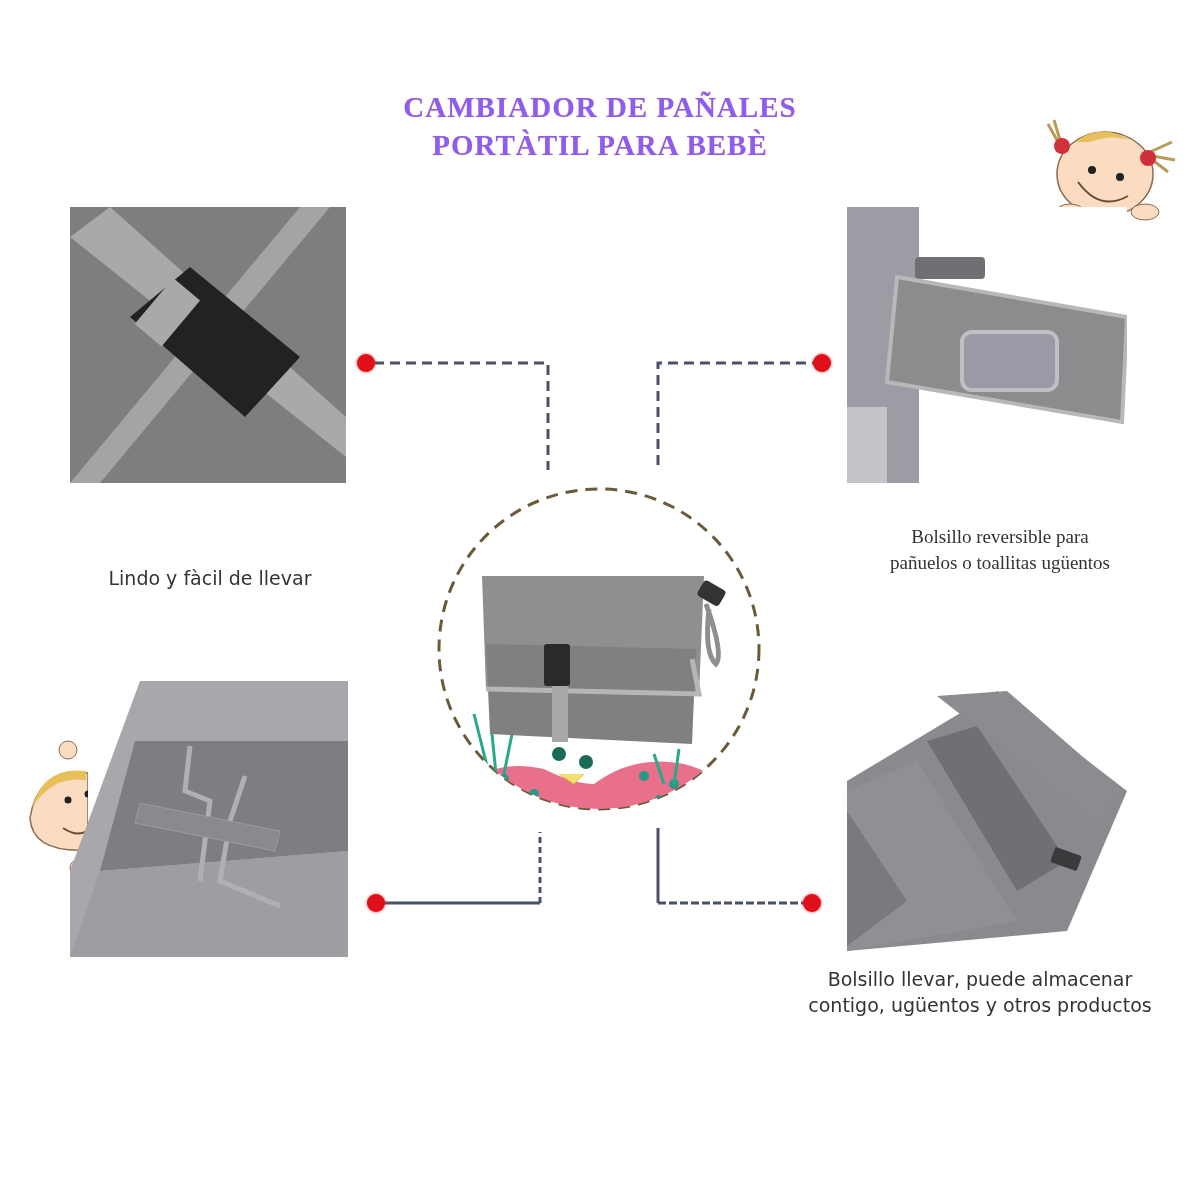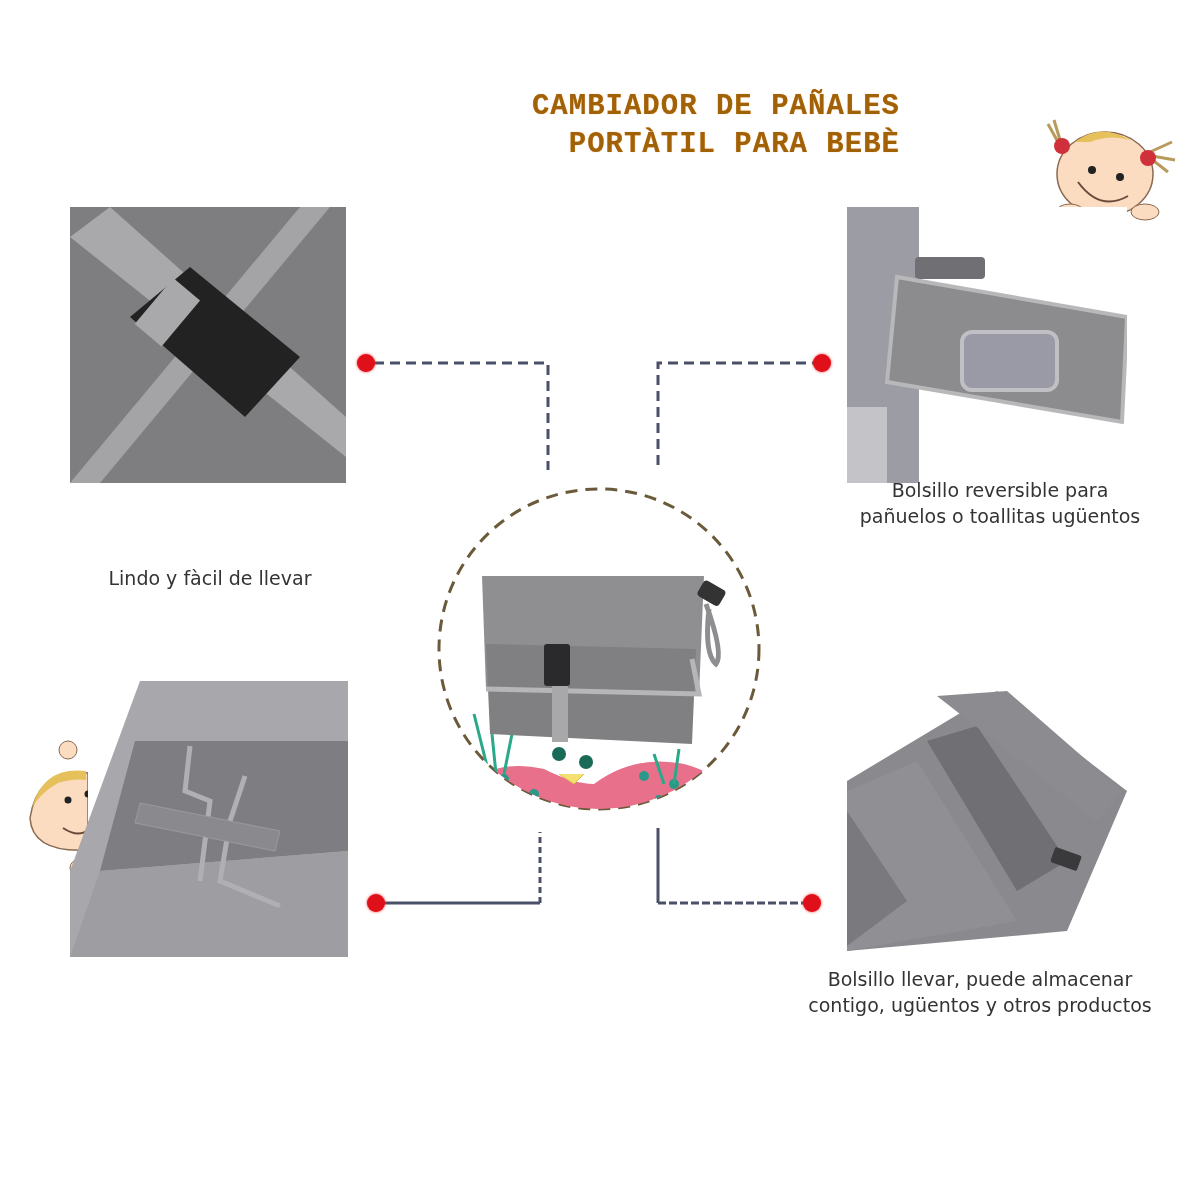--- a/index.html
+++ b/index.html
@@ -2,22 +2,22 @@
 <html><head>
 <meta charset="utf-8">
 <style>
   html, body { margin: 0; padding: 0; }
   body {
     width: 1200px; height: 1200px; background: #ffffff; position: relative; overflow: hidden;
     font-family: "DejaVu Sans", sans-serif;
   }
   .abs { position: absolute; }
   .title {
-    left: 300px; top: 88px; width: 600px; text-align: right;
-    color: #a16207; font-family: Liberation Mono, monospace; font-weight: bold;
+    left: 300px; top: 88px; width: 600px; text-align: center;
+    color: #8b5cf6; font-family: Liberation Serif, serif; font-weight: bold;
     font-size: 29px; line-height: 38px; letter-spacing: 1px; text-transform: uppercase;
     text-shadow: 0 0 1px #f5a25a;
   }
   .title div { font-variant: small-caps; }
   .caption {
     color: #333; font-size: 19px; line-height: 26px; text-align: center;
     font-family: "DejaVu Sans", sans-serif;
   }
   .photo { overflow: hidden; }
   svg { display: block; }
@@ -63,21 +63,21 @@
     <rect x="68" y="50" width="70" height="22" rx="4" fill="#707074"></rect>
     <polygon points="50,70 280,110 275,215 40,175" fill="#8c8c8e" stroke="#b8b8ba" stroke-width="4"></polygon>
     <rect x="115" y="125" width="95" height="58" rx="10" fill="#9a9aa6" stroke="#c0c0c4" stroke-width="4"></rect>
   </svg>
 </div>
 
 <div class="abs caption" style="left:60px; top:565px; width:300px;">
   <div>Lindo y fàcil de llevar</div>
 </div>
 
-<div class="abs caption" style="left:830px; top:477px; width:340px;">
+<div class="abs caption" style="left:830px; top:524px; width:340px;font-family:Liberation Serif, serif;">
   <div>Bolsillo reversible para</div>
   <div>pañuelos o toallitas ugüentos</div>
 </div>
 
 <svg class="abs" style="left:0; top:0;" width="1200" height="1200">
   <g stroke="#4a5068" stroke-width="3" fill="none">
     <path d="M374 363 L548 363 L548 470" stroke-dasharray="10 6"></path>
     <path d="M822 363 L658 363 L658 470" stroke-dasharray="10 6"></path>
     <path d="M376 903 L540 903"></path>
     <path d="M540 903 L540 832" stroke-dasharray="6 4"></path>

